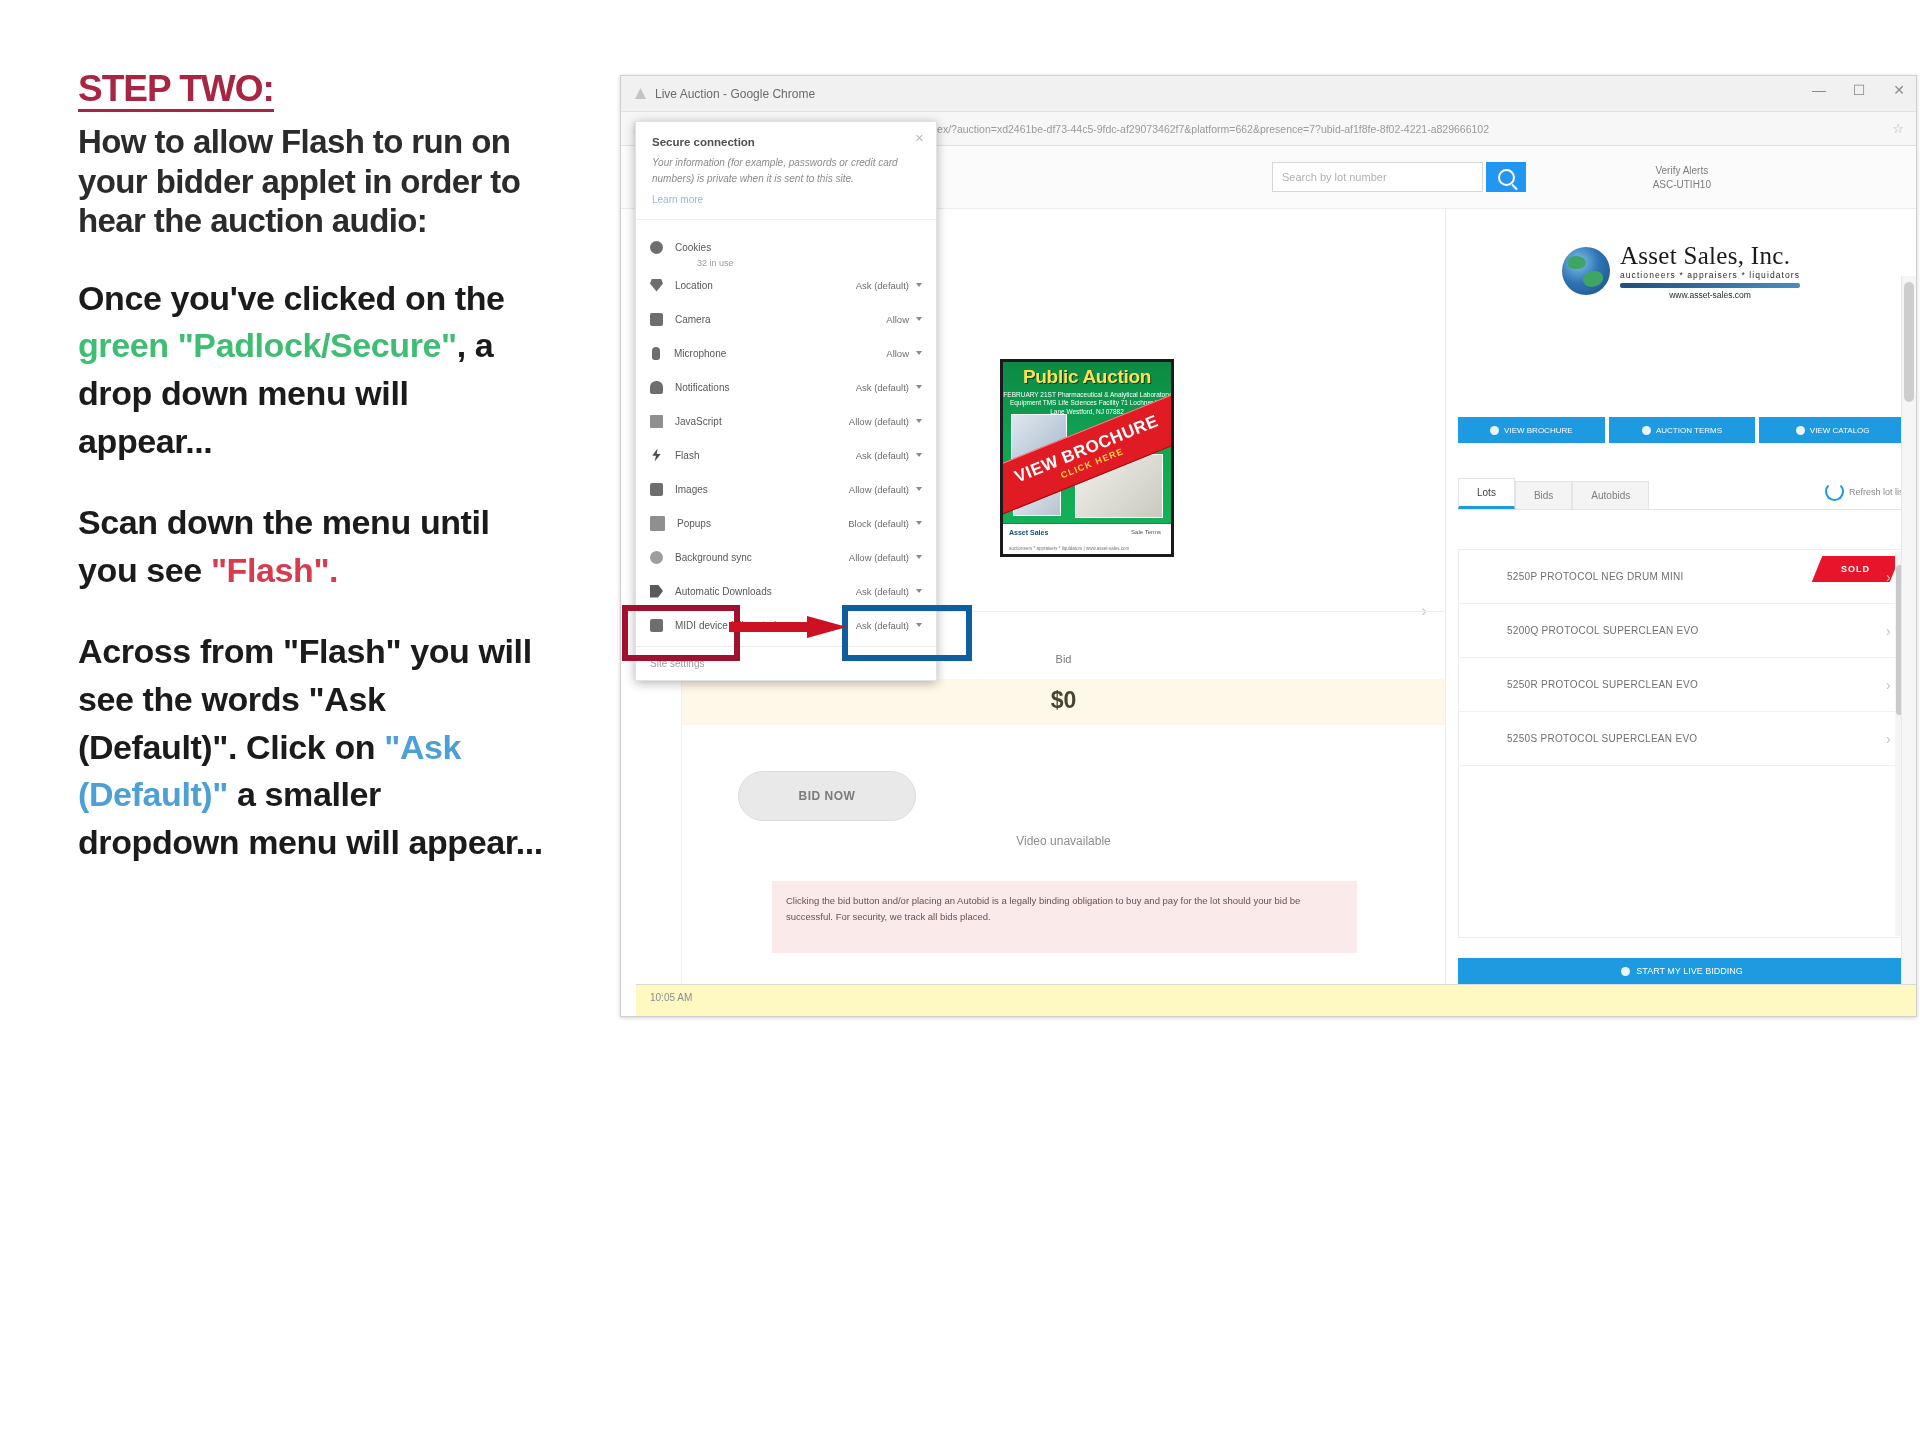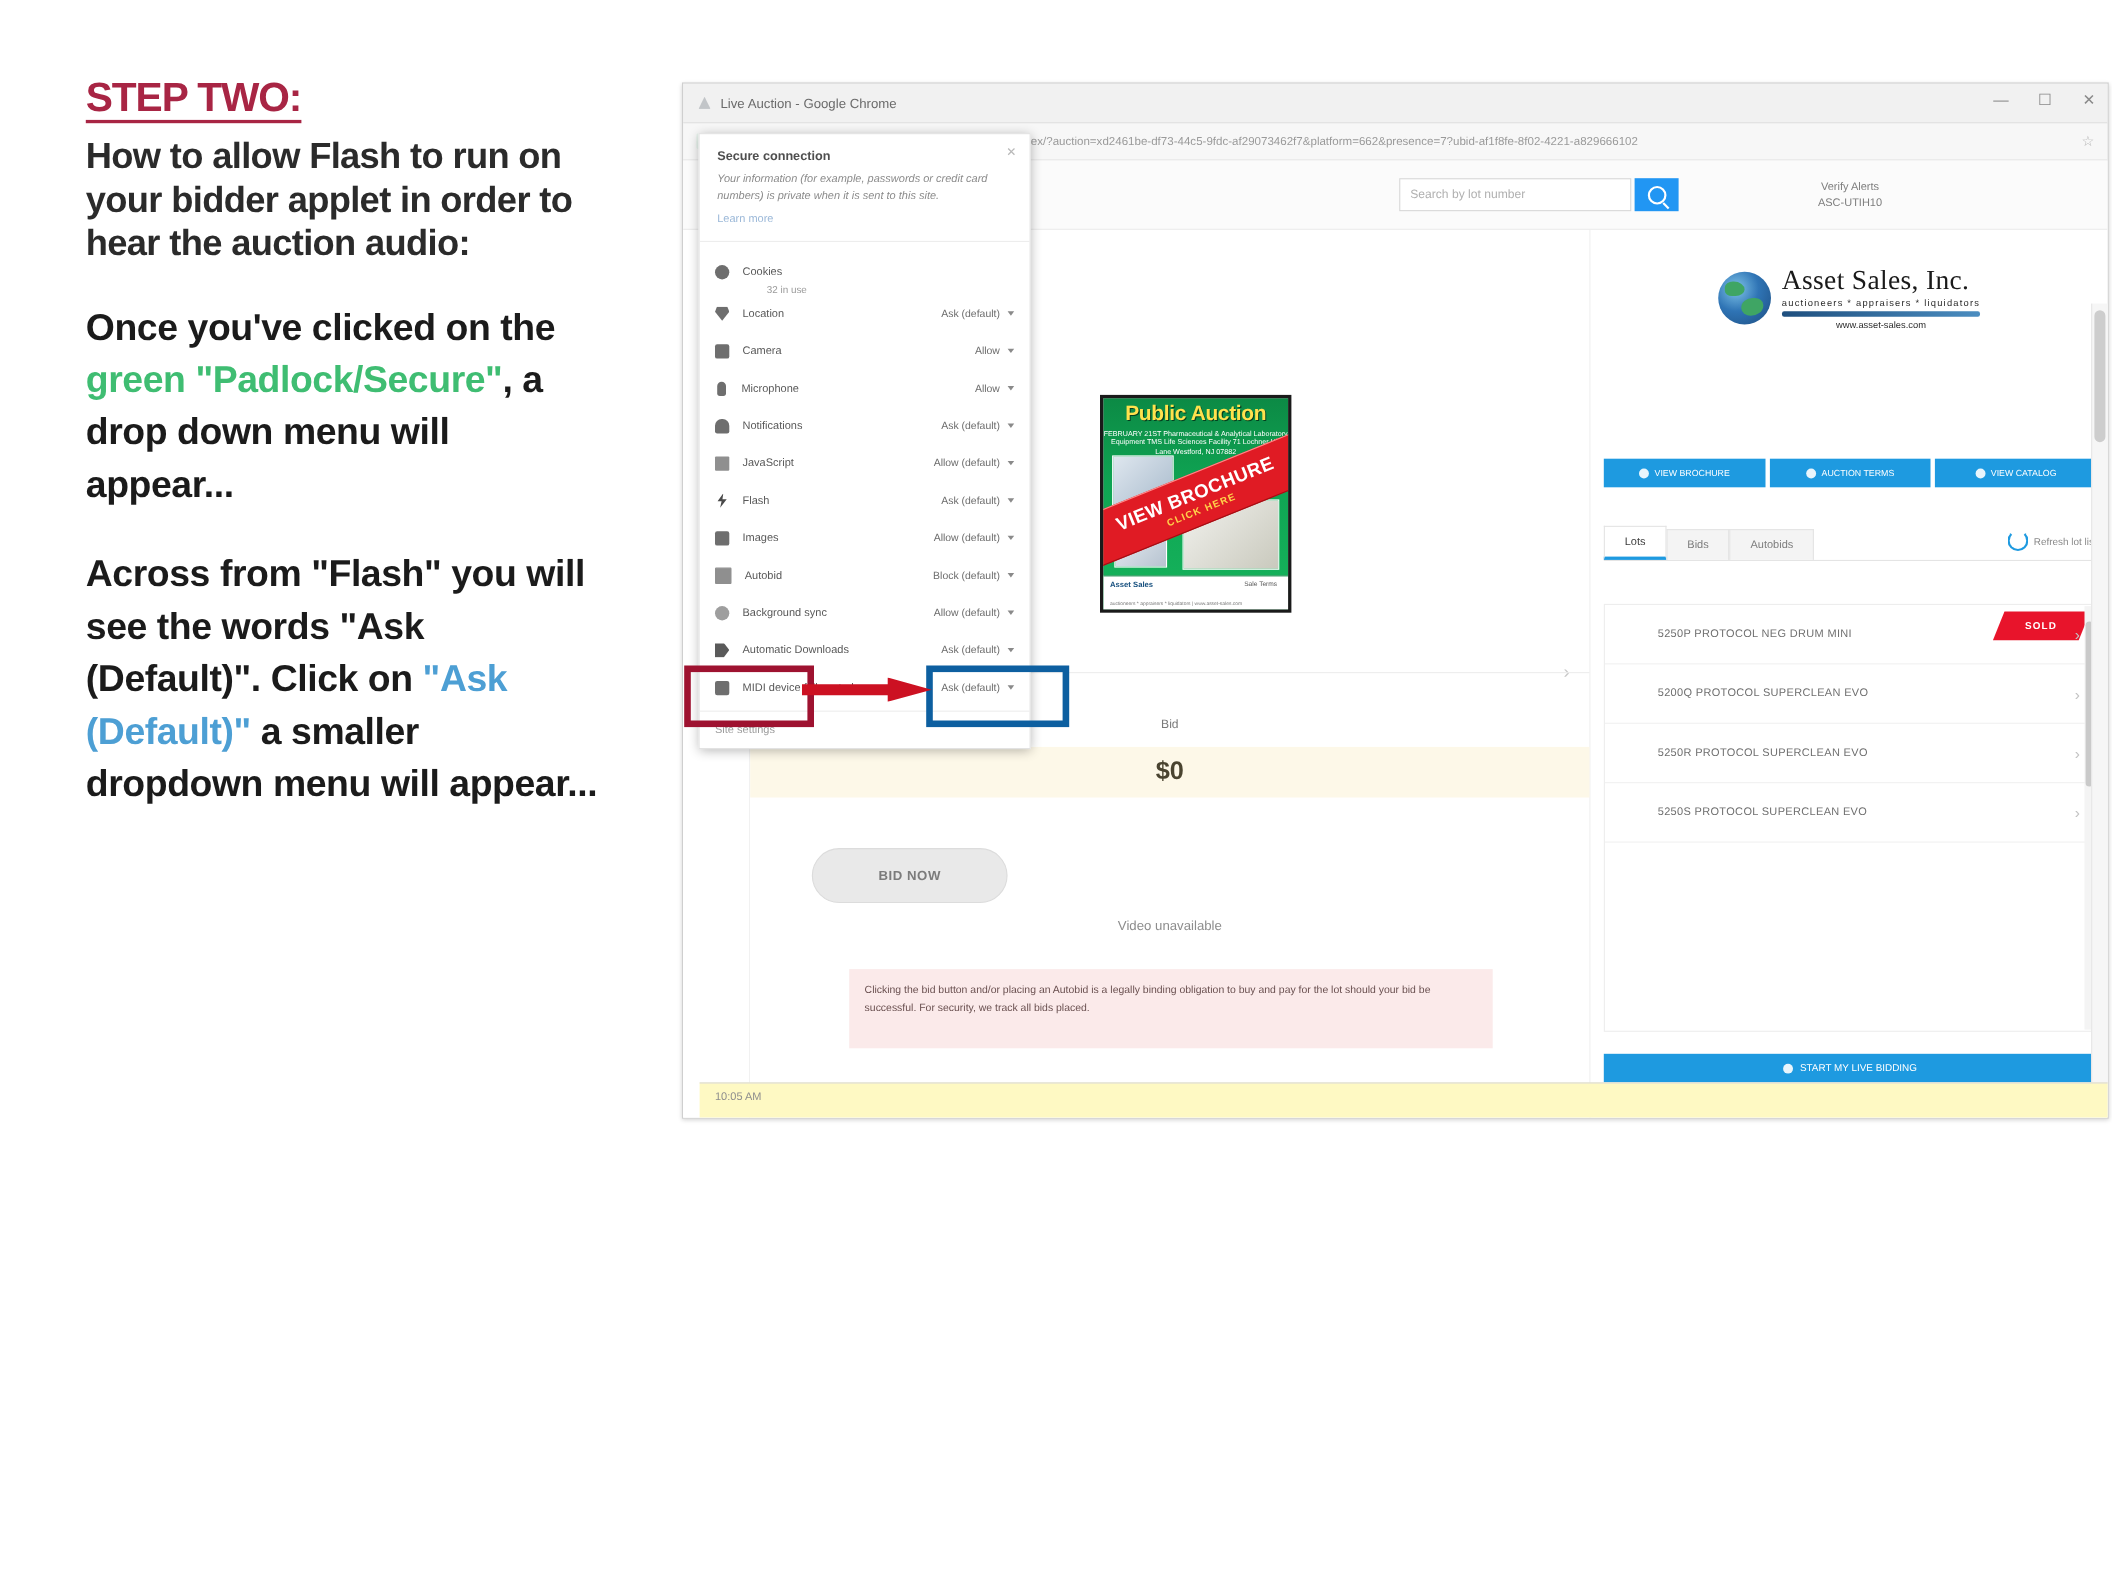--- a/index.html
+++ b/index.html
@@ -234,20 +234,23 @@
 
 <div id="instructions">
   <div class="step-title">STEP TWO:</div>
   <div class="lead">How to allow Flash to run on your bidder applet in order to hear the auction audio:</div>
 
   <div class="para">
     <span>Once you've clicked on the </span><span class="green">green</span>
     <span class="green">"Padlock/Secure"</span><span>, a drop down menu will appear...</span>
   </div>
 
+  <div class="para">
+    <span>Scan down the menu until you see </span><span class="red">"Flash".</span>
+  </div>
 
   <div class="para">
     <span>Across from "Flash" you will see the words "Ask (Default)". Click on </span><span class="blue">"Ask (Default)"</span><span> a smaller dropdown menu will appear...</span>
   </div>
 </div>
 
 <div id="browser">
 
   <div class="titlebar">
     <div class="tab-fav"></div>
@@ -474,21 +477,21 @@
         <span class="pp-ico ic-img"></span>
         <span class="pp-label">Images</span>
         <span class="pp-val">
           <span>Allow (default)</span>
           <i class="pp-caret"></i>
         </span>
       </div>
 
       <div class="pp-row">
         <span class="pp-ico ic-pop"></span>
-        <span class="pp-label">Autobid</span>
+        <span class="pp-label">Popups</span>
         <span class="pp-val">
           <span>Block (default)</span>
           <i class="pp-caret"></i>
         </span>
       </div>
 
       <div class="pp-row">
         <span class="pp-ico ic-sync"></span>
         <span class="pp-label">Background sync</span>
         <span class="pp-val">

